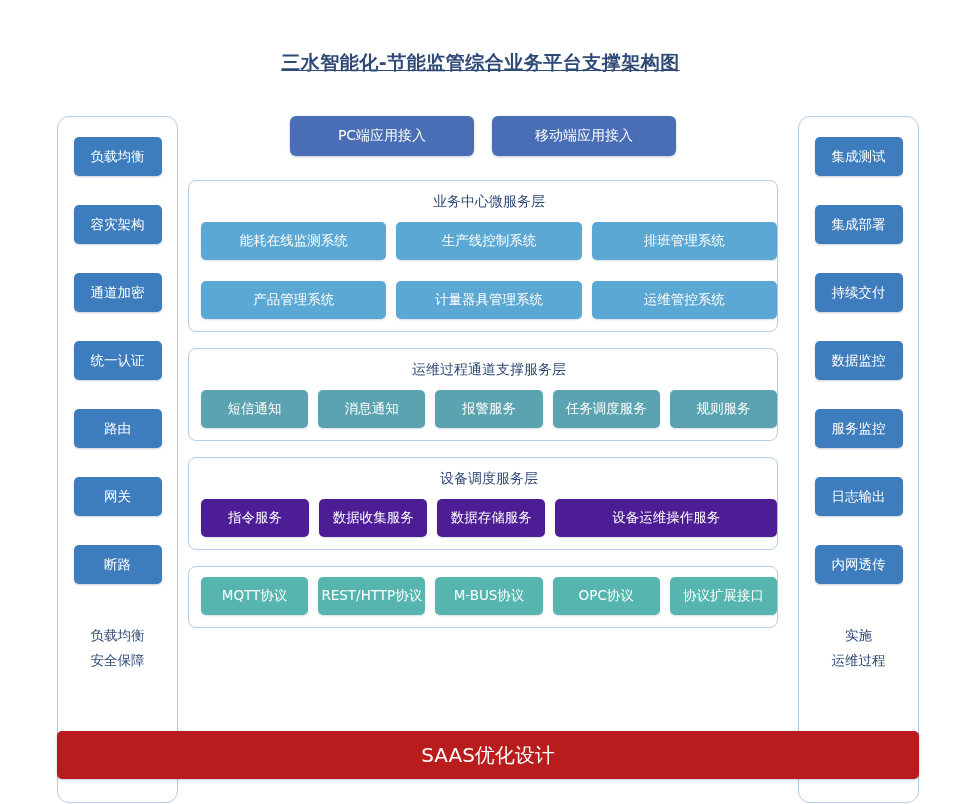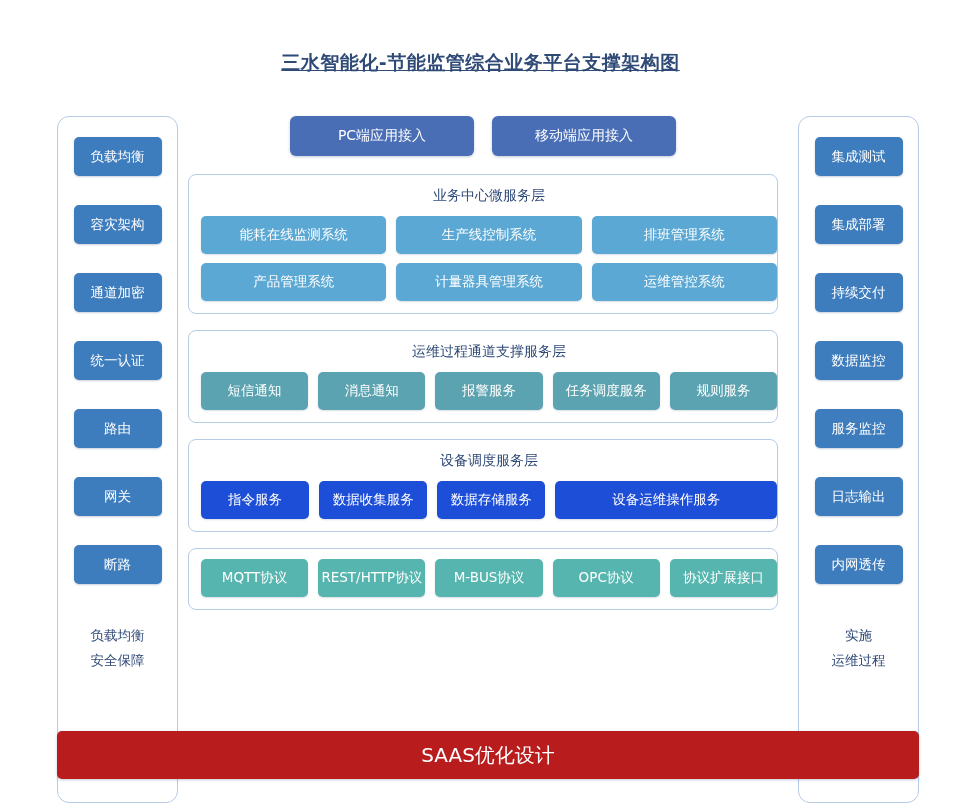--- a/index.html
+++ b/index.html
@@ -73,21 +73,21 @@
     left: 188px; top: 116px;
     width: 590px;
     height: 602px;
   }
 
   
   .access-row {
     display: flex;
     justify-content: center;
     gap: 18px;
-    margin-bottom: 18px;
+    margin-bottom: 24px;
   }
   .access-btn {
     width: 184px;
     height: 40px;
     background: #4a6eb5;
     border-radius: 6px;
     color: #ffffff;
     font-size: 14px;
     display: flex;
     align-items: center;
@@ -106,39 +106,39 @@
   .layer-title {
     text-align: center;
     font-size: 14px;
     color: #2f4a77;
     margin-bottom: 11px;
     margin-top: 2px;
   }
   .layer-row {
     display: flex;
     gap: 10px;
-    margin-bottom: 9px;
+    margin-bottom: 21px;
   }
   .layer-row:last-child { margin-bottom: 0; }
   .cell {
     flex: 1 1 0;
     height: 38px;
     border-radius: 5px;
     color: #ffffff;
     font-size: 13.5px;
     display: flex;
     align-items: center;
     justify-content: center;
     white-space: nowrap;
     box-shadow: 0 1px 2px rgba(40,70,110,.18);
   }
   
   .c-business { background: #5ba8d4; }
   .c-ops      { background: #5ba3b0; }
-  .c-device   { background: #1d4ed8; }
+  .c-device   { background: #4c1d95; }
   .c-iot      { background: #56b5ae; }
 
   .cell.wide2 { flex: 2.05 1 0; }
 
   
   .bottom-bar {
     position: absolute;
     left: 57px; top: 731px;
     width: 862px;
     height: 48px;

